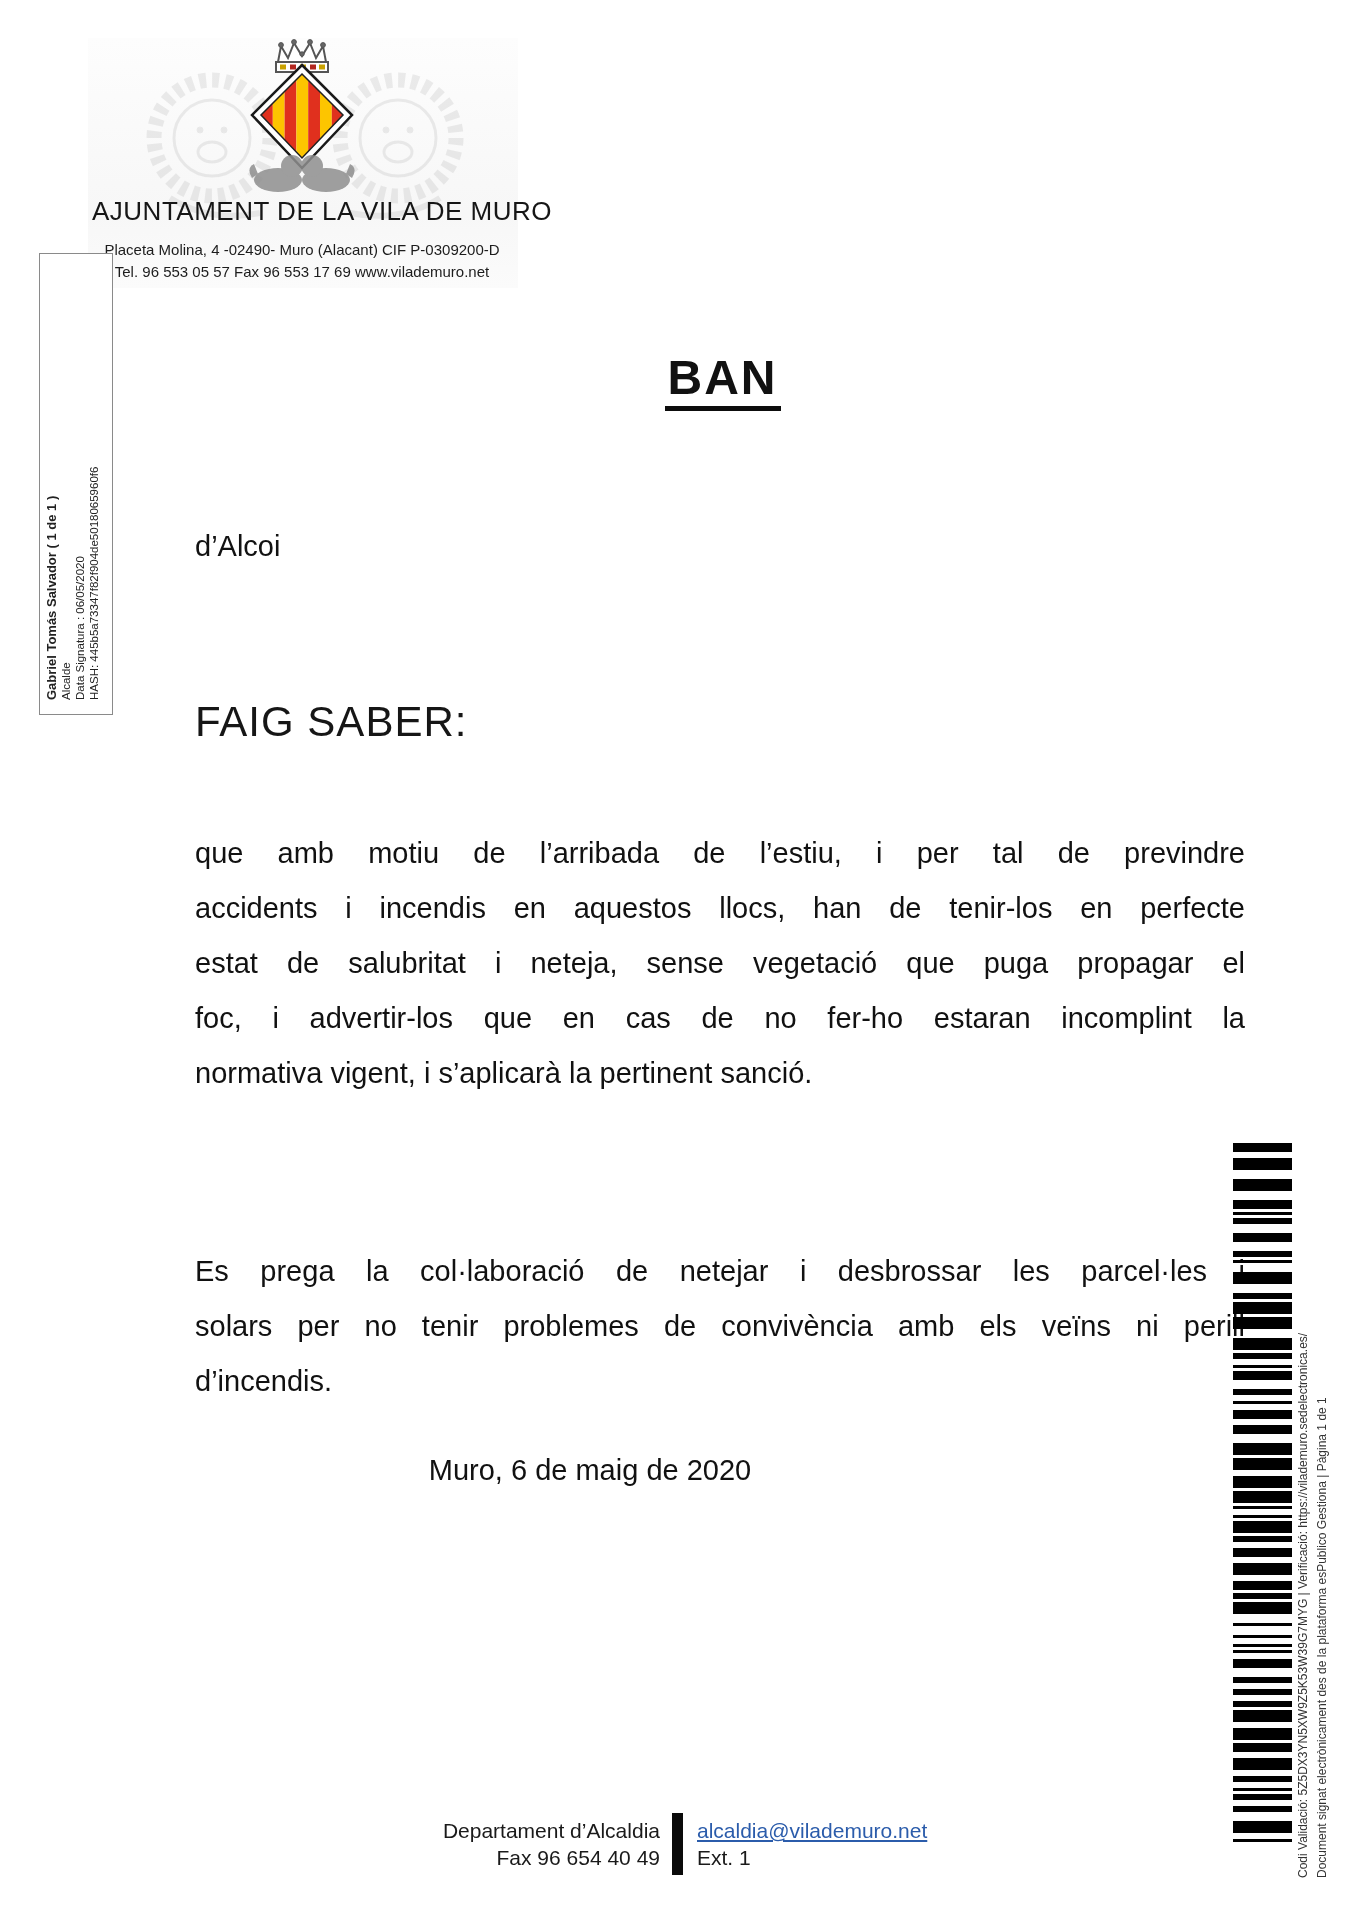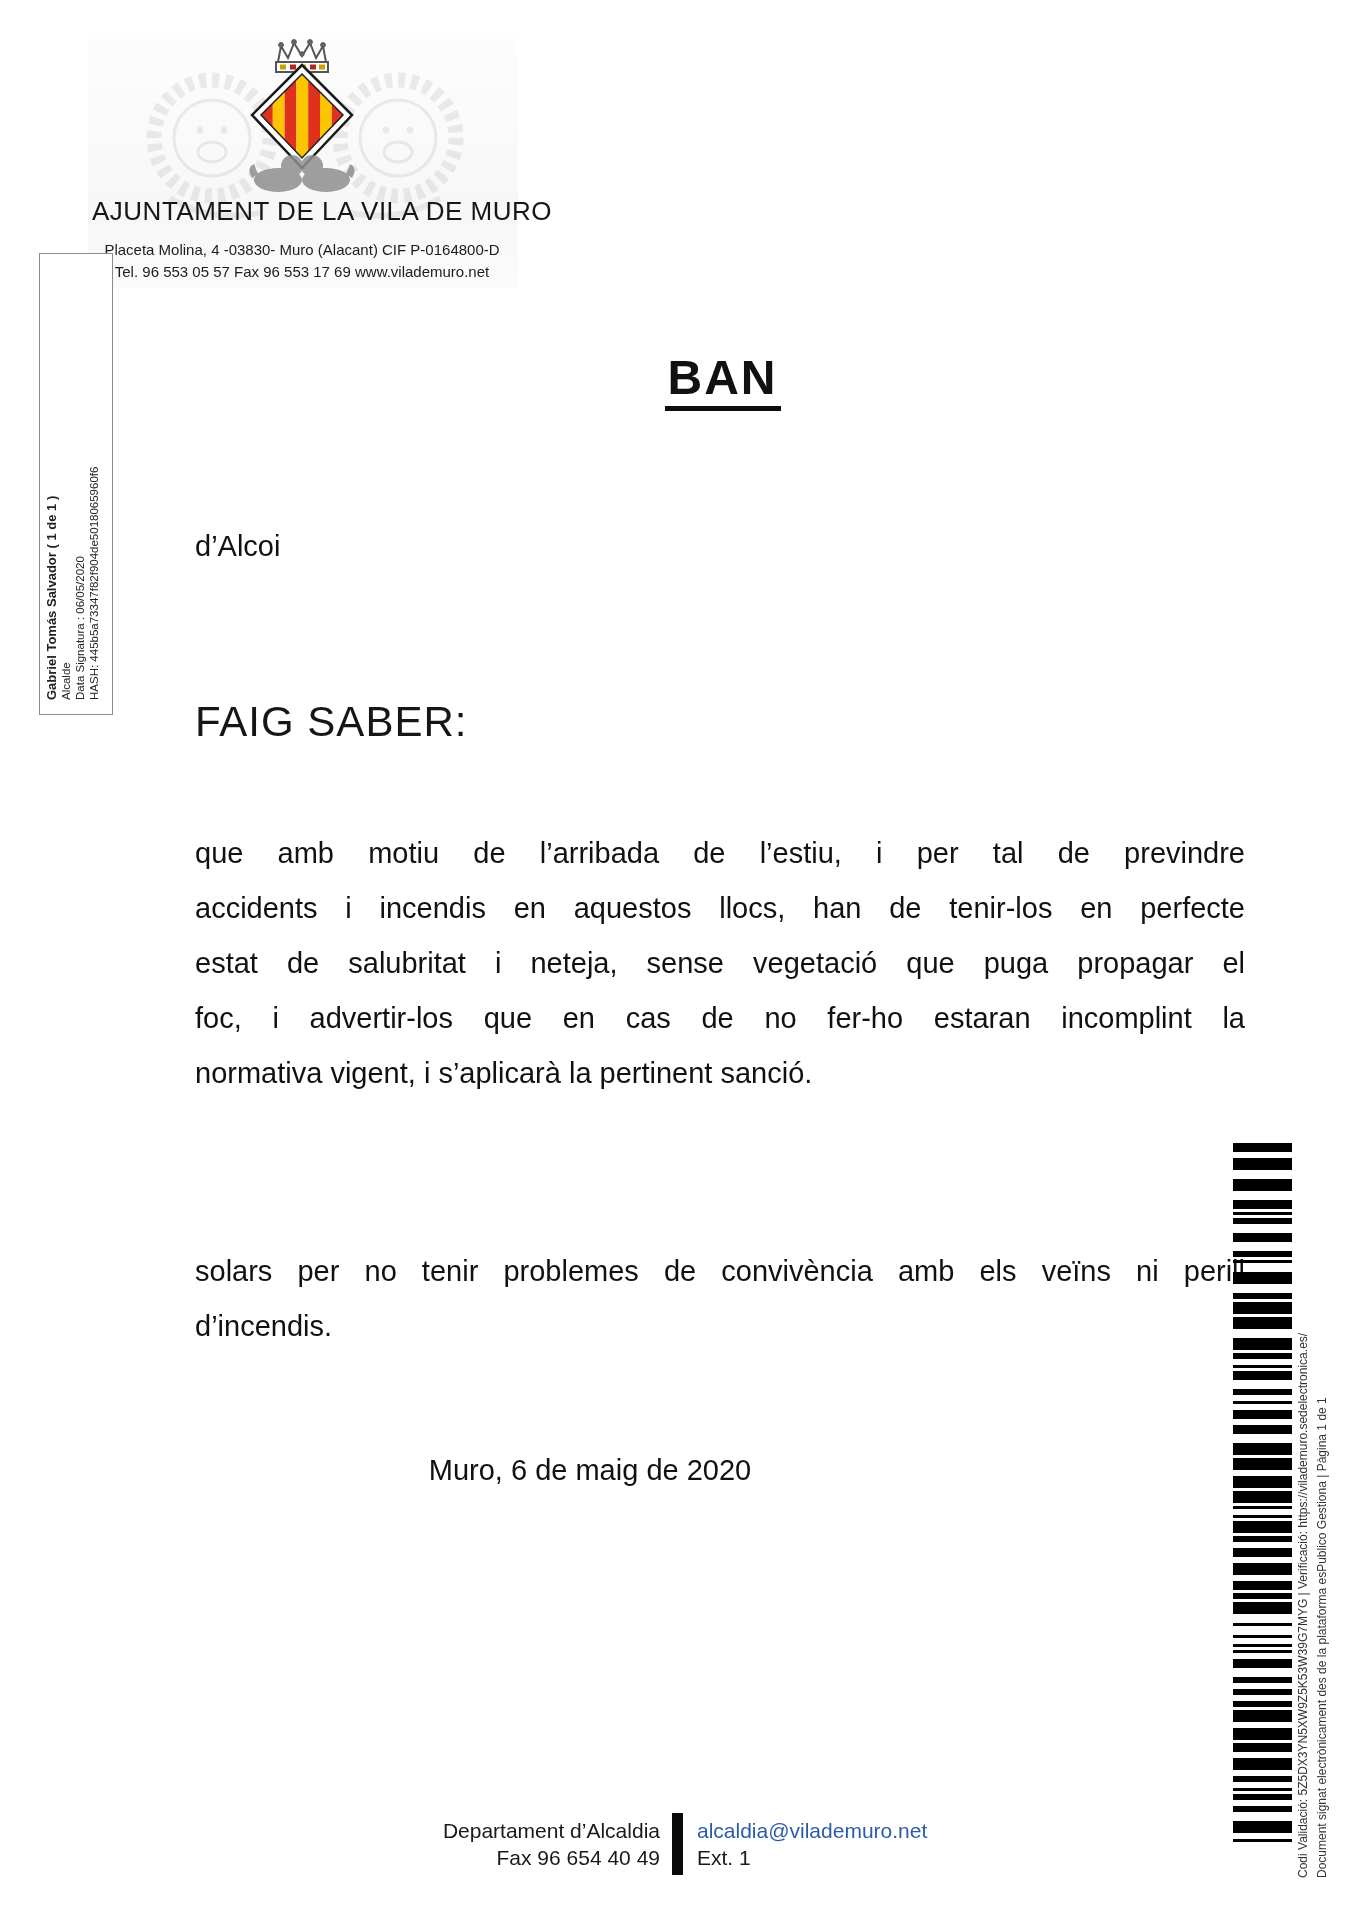--- a/index.html
+++ b/index.html
@@ -36,21 +36,21 @@
   
   .barcode{left:1233px;top:1143px;width:59px;height:712px;overflow:hidden;}
   .barcode .bar{width:100%;background:#000;}
   .legal{left:1294px;top:1228px;height:650px;width:40px;
          writing-mode:vertical-rl;transform:rotate(180deg);
          font-size:12px;line-height:19px;color:#333;white-space:nowrap;}
   
   .foot-left{left:330px;top:1817px;width:330px;text-align:right;font-size:21px;line-height:27px;color:#1a1a1a;}
   .foot-bar{left:672px;top:1813px;width:11px;height:62px;background:#0a0a0a;}
   .foot-right{left:697px;top:1817px;width:330px;font-size:21px;line-height:27px;color:#1a1a1a;}
-  .email{cursor:pointer;}
+  .email{text-decoration:underline;cursor:pointer;}
 </style>
 </head>
 <body>
 
 <div class="abs header-wash"></div>
 
 <svg class="abs" style="left:140px;top:38px;" width="330" height="255" viewBox="0 0 330 255">
 
   <g opacity="0.13" stroke="#777" fill="none">
     <circle cx="72" cy="100" r="58" stroke-width="15" stroke-dasharray="7 6"></circle>
@@ -103,21 +103,21 @@
     <ellipse cx="138" cy="142" rx="24" ry="12"></ellipse>
     <circle cx="152" cy="128" r="11"></circle>
     <path d="M112 140 Q 106 130 114 126 L118 136 Z"></path>
     <ellipse cx="186" cy="142" rx="24" ry="12"></ellipse>
     <circle cx="172" cy="128" r="11"></circle>
     <path d="M212 140 Q 218 130 210 126 L206 136 Z"></path>
   </g>
 </svg>
 
 <div class="abs org-title">AJUNTAMENT DE LA VILA DE MURO</div>
-<div class="abs org-addr">Placeta Molina, 4 -03830- Muro (Alacant)  CIF P-0164800-D</div>
+<div class="abs org-addr">Placeta Molina, 4 -02490- Muro (Alacant)  CIF P-0309200-D</div>
 <div class="abs org-tel">Tel. 96 553 05 57  Fax 96 553 17 69  www.vilademuro.net</div>
 
 <div class="abs sigbox">
   <div class="sigtext">
     <div class="signer">Gabriel Tomás Salvador ( 1 de 1 )</div>
     <div>Alcalde</div>
     <div>Data Signatura : 06/05/2020</div>
     <div>HASH: 445b5a73347f82f904de5018065960f6</div>
   </div>
 </div>
@@ -134,20 +134,21 @@
 
 <div class="abs col para1">
   <div class="just">que amb motiu de l’arribada de l’estiu, i per tal de previndre</div>
   <div class="just">accidents i incendis en aquestos llocs, han de tenir-los en perfecte</div>
   <div class="just">estat de salubritat i neteja, sense vegetació que puga propagar el</div>
   <div class="just">foc, i advertir-los que en cas de no fer-ho estaran incomplint la</div>
   <div class="bodyln">normativa vigent, i s’aplicarà la pertinent sanció.</div>
 </div>
 
 <div class="abs col para2">
+  <div class="just">Es prega la col·laboració de netejar i desbrossar les parcel·les i</div>
   <div class="just">solars per no tenir problemes de convivència amb els veïns ni perill</div>
   <div class="bodyln">d’incendis.</div>
 </div>
 
 <div class="abs dateline">Muro, 6 de maig  de 2020</div>
 
 <div class="abs barcode" id="barcode">
     <div class="bar" style="height: 9px; margin-bottom: 6px;"></div>
     <div class="bar" style="height: 12px; margin-bottom: 9px;"></div>
     <div class="bar" style="height: 12px; margin-bottom: 9px;"></div>

